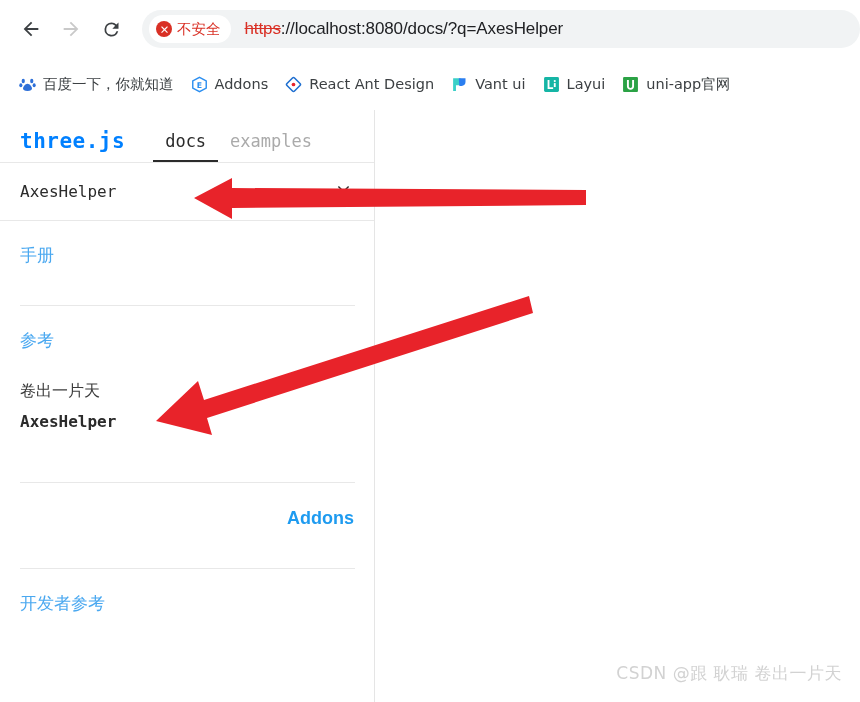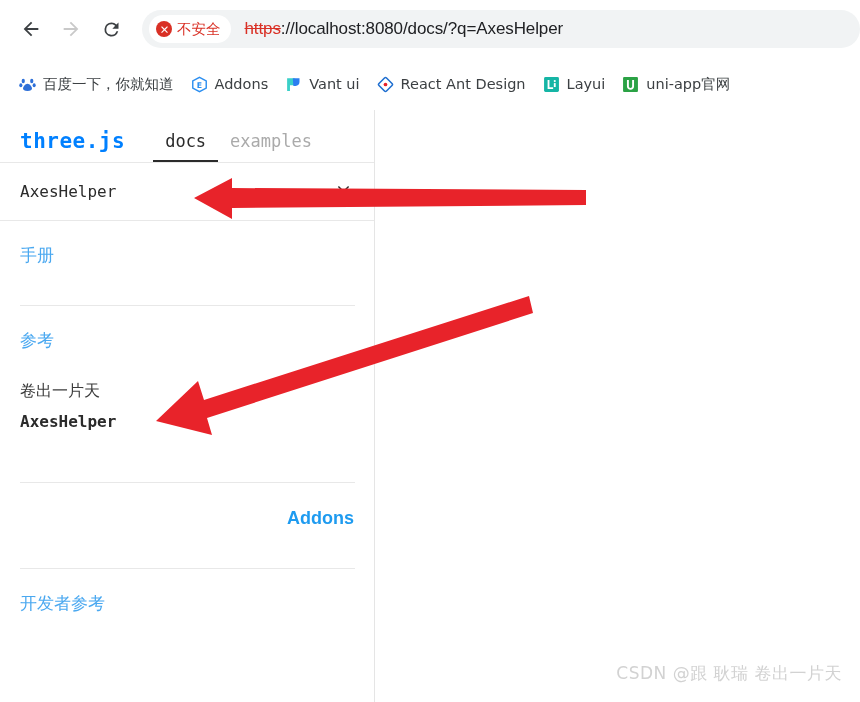--- a/index.html
+++ b/index.html
@@ -349,35 +349,35 @@
           <path d="M12 1.8 21.5 7v10L12 22.2 2.5 17V7z" fill="none" stroke="#2b8ef0" stroke-width="2"></path>
           <text x="12" y="16.4" font-family="DejaVu Sans, sans-serif" font-size="11" font-weight="bold" fill="#2b8ef0" text-anchor="middle">E</text>
         </svg>
       </span>
       <span class="bookmark-label">Addons</span>
     </div>
 
     <div class="bookmark">
       <span class="bookmark-icon">
         <svg width="17" height="17" viewBox="0 0 24 24">
+          <rect x="4.5" y="4.5" width="15" height="15" rx="2" transform="rotate(45 12 12)" fill="none" stroke="#1f6fd0" stroke-width="2.2"></rect>
+          <circle cx="12" cy="12" r="2.6" fill="#e8232a"></circle>
+        </svg>
+      </span>
+      <span class="bookmark-label">React Ant Design</span>
+    </div>
+
+    <div class="bookmark">
+      <span class="bookmark-icon">
+        <svg width="17" height="17" viewBox="0 0 24 24">
           <path d="M3 3h8.5c3.3 0 5.5 2 5.5 5s-2.2 5-5.5 5H7v8H3z" fill="#3ad0c8"></path>
           <path d="M11 3h9.5v5.5c0 3.3-2.2 5.5-5.5 5.5h-3.2z" fill="#2b7ef0"></path>
         </svg>
       </span>
       <span class="bookmark-label">Vant ui</span>
-    </div>
-
-    <div class="bookmark">
-      <span class="bookmark-icon">
-        <svg width="17" height="17" viewBox="0 0 24 24">
-          <rect x="4.5" y="4.5" width="15" height="15" rx="2" transform="rotate(45 12 12)" fill="none" stroke="#1f6fd0" stroke-width="2.2"></rect>
-          <circle cx="12" cy="12" r="2.6" fill="#e8232a"></circle>
-        </svg>
-      </span>
-      <span class="bookmark-label">React Ant Design</span>
     </div>
 
     <div class="bookmark">
       <span class="bookmark-icon">
         <svg width="17" height="17" viewBox="0 0 24 24">
           <rect x="1.5" y="1.5" width="21" height="21" rx="2" fill="#15b5a5"></rect>
           <path d="M6.5 5.5h2.6v10.4h5.2v2.6H6.5z" fill="#ffffff"></path>
           <circle cx="16.6" cy="7.2" r="1.5" fill="#ffffff"></circle>
           <rect x="15.3" y="10" width="2.6" height="5.6" fill="#ffffff"></rect>
         </svg>

